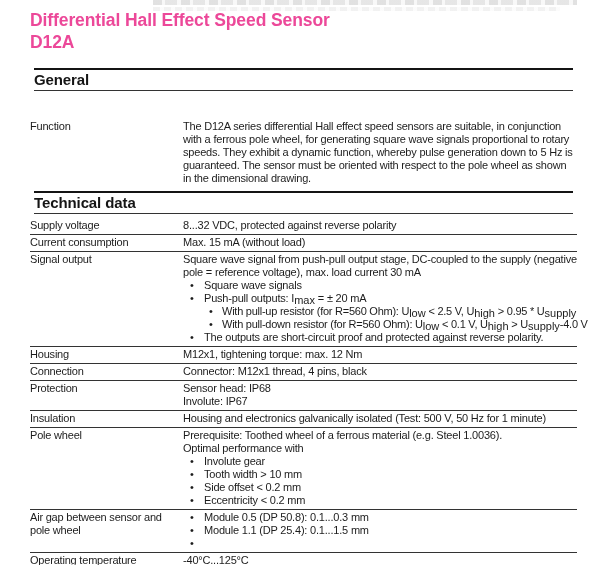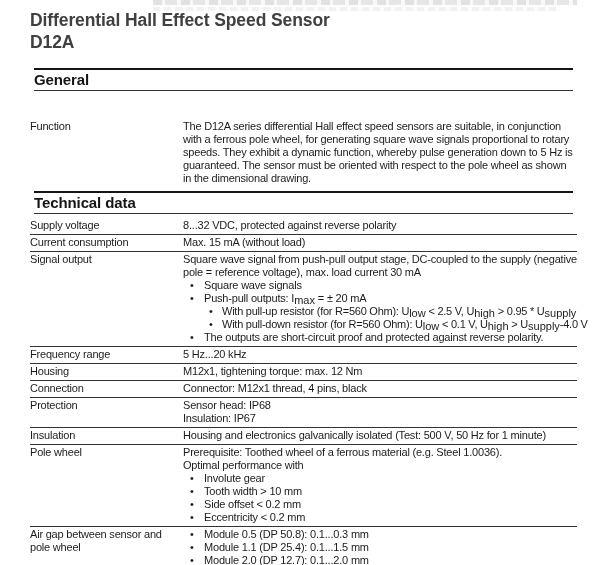--- a/index.html
+++ b/index.html
@@ -10,21 +10,21 @@
   }
   
   .artifact{position:absolute;top:0;left:153px;width:424px;}
   .artifact .a1{height:5px;opacity:.85;
     background:repeating-linear-gradient(90deg,#dcdcdc 0 9px,#f6f6f6 9px 12px,#e2e2e2 12px 24px,#f7f7f7 24px 28px);}
   .artifact .a2{height:4px;margin-top:2px;width:96%;opacity:.7;
     background:repeating-linear-gradient(90deg,#ececec 0 7px,#fafafa 7px 11px);}
 
   .page{padding:9px 23px 0 30px;}
 
-  h1{margin:0 0 15px 0;font-size:17.5px;line-height:22px;font-weight:bold;letter-spacing:-0.1px;color:#404040;}
+  h1{margin:0 0 15px 0;font-size:17.5px;line-height:22px;font-weight:bold;letter-spacing:-0.1px;color:#ec4899;}
   h1 .tline{display:block;}
 
   h2.sec{
     margin:4px;padding:2px 0 2px;
     font-size:15px;line-height:16px;font-weight:bold;letter-spacing:-0.1px;color:#151515;
     border-top:2.2px solid #141414;border-bottom:1.3px solid #333333;
   }
 
   .row{display:flex;align-items:flex-start;border-bottom:1.3px solid #333333;padding:1px 0 2px;}
   .row.no-border{border-bottom:none;margin-top:28px;}
@@ -98,42 +98,36 @@
               <span class="dot">•</span>
               <span class="txt">With pull-down resistor (for R=560 Ohm): U<sub>low</sub> &lt; 0.1 V, U<sub>high</sub> &gt; U<sub>supply</sub>-4.0 V</span>
             </div>
             <div class="li l1">
               <span class="dot">•</span>
               <span class="txt">The outputs are short-circuit proof and protected against reverse polarity.</span>
             </div>
           </div>
         </div>
         <div class="row">
-          <div class="label">Frequency range</div>
-          <div class="value">
-            <p>5 Hz...20 kHz</p>
-          </div>
-        </div>
-        <div class="row">
           <div class="label">Housing</div>
           <div class="value">
             <p>M12x1, tightening torque: max. 12 Nm</p>
           </div>
         </div>
         <div class="row">
           <div class="label">Connection</div>
           <div class="value">
             <p>Connector: M12x1 thread, 4 pins, black</p>
           </div>
         </div>
         <div class="row">
           <div class="label">Protection</div>
           <div class="value">
             <p>Sensor head: IP68</p>
-            <p>Insulation: IP67</p>
+            <p>Involute: IP67</p>
           </div>
         </div>
         <div class="row">
           <div class="label">Insulation</div>
           <div class="value">
             <p>Housing and electronics galvanically isolated (Test: 500 V, 50 Hz for 1 minute)</p>
           </div>
         </div>
         <div class="row">
           <div class="label">Pole wheel</div>
@@ -164,21 +158,20 @@
             <div class="li l1">
               <span class="dot">•</span>
               <span class="txt">Module 0.5 (DP 50.8): 0.1...0.3 mm</span>
             </div>
             <div class="li l1">
               <span class="dot">•</span>
               <span class="txt">Module 1.1 (DP 25.4): 0.1...1.5 mm</span>
             </div>
             <div class="li l1">
               <span class="dot">•</span>
-              <span class="txt">Module 2.0 (DP 12.7): 0.1...2.0 mm</span>
             </div>
           </div>
         </div>
         <div class="row">
           <div class="label">Operating temperature</div>
           <div class="value">
             <p>-40°C...125°C</p>
           </div>
         </div>
       </section>

